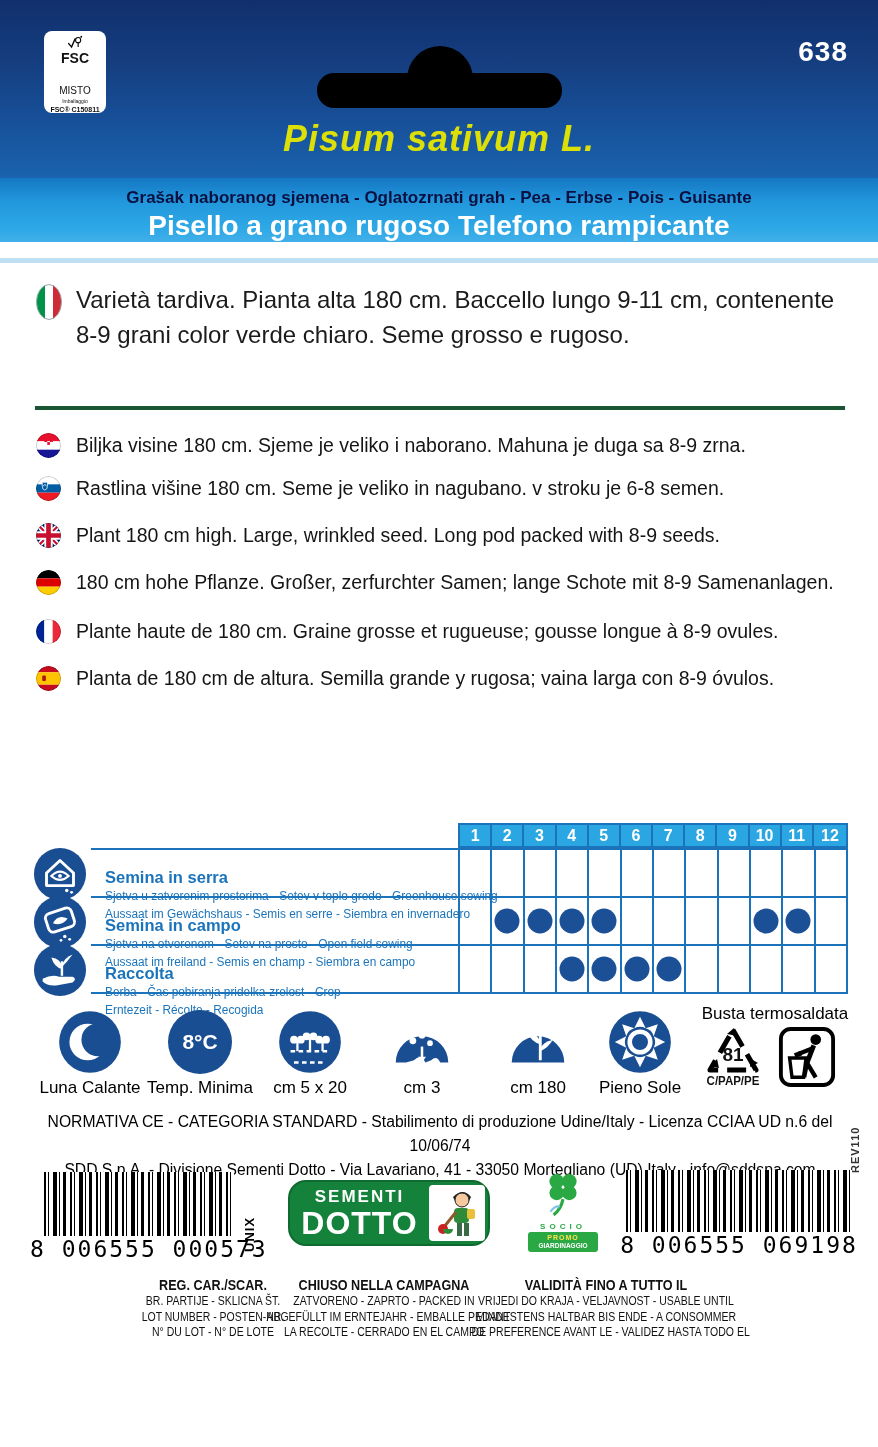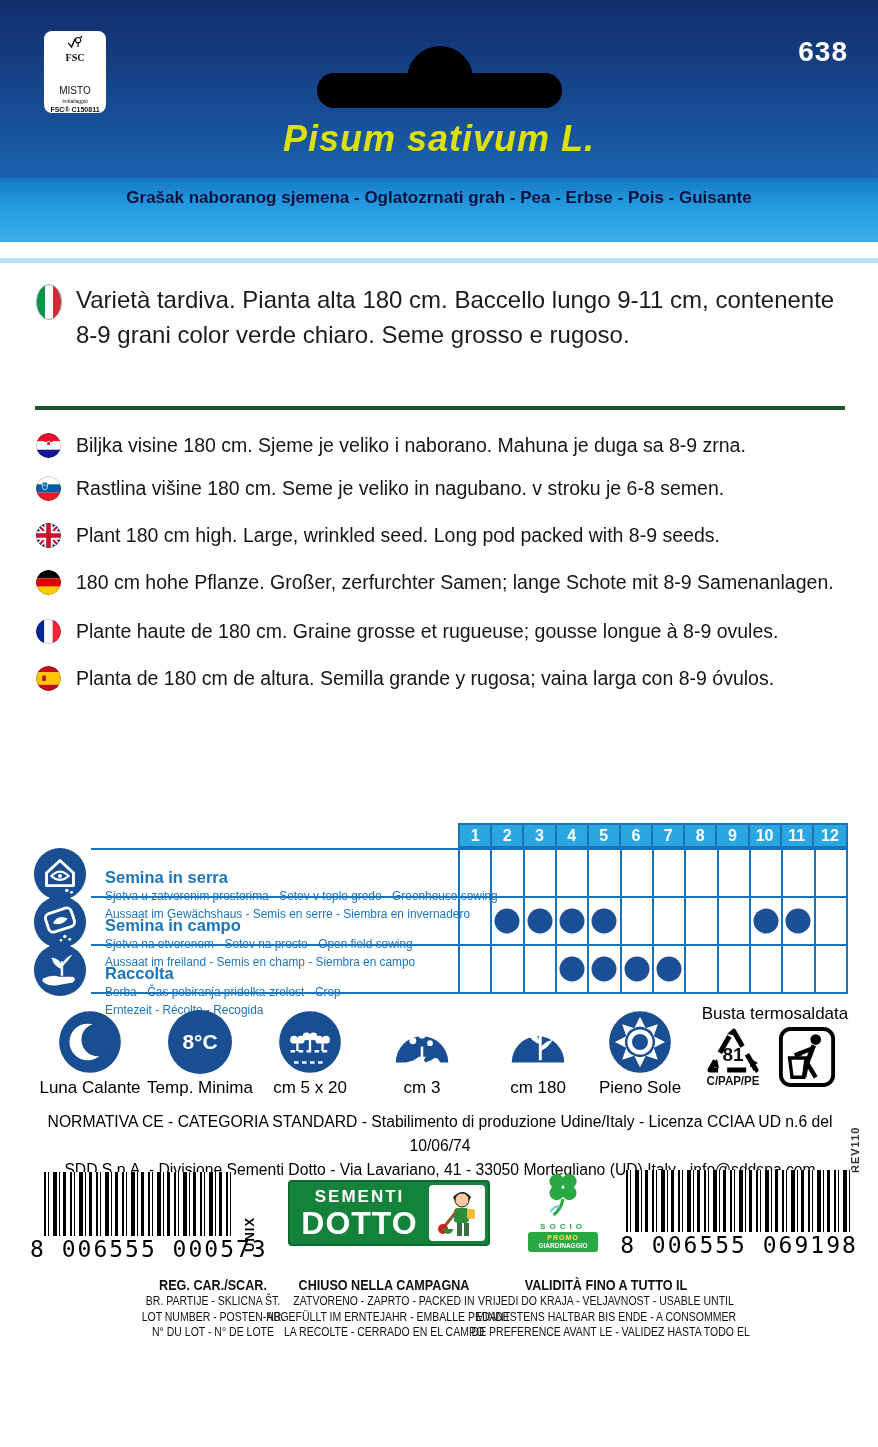--- a/index.html
+++ b/index.html
@@ -5,21 +5,21 @@
   html,body{margin:0;padding:0;background:#fff;}
   .sheet{position:relative;width:878px;height:1447px;background:#fff;overflow:hidden;
          font-family:"Liberation Sans",sans-serif;color:#111;}
 
   
   .hdr{position:absolute;left:0;top:0;width:878px;height:178px;
        background:linear-gradient(180deg,#112f6c 0%,#153e80 35%,#17519a 70%,#1a63ae 100%);}
   .num638{position:absolute;top:36px;right:30px;color:#fff;font-weight:bold;font-size:28px;letter-spacing:1px;}
   .fsc{position:absolute;left:44px;top:31px;width:62px;height:82px;background:#fff;border-radius:8px;
        display:flex;flex-direction:column;align-items:center;padding-top:4px;box-sizing:border-box;}
-  .fsc-name{font-family:Liberation Serif, serif;font-weight:bold;font-size:10px;line-height:14px;}
+  .fsc-name{font-family:Liberation Sans, sans-serif;font-weight:bold;font-size:14px;line-height:14px;}
   .fsc-l1{font-size:10px;font-weight:normal;margin-top:20px;}
   .fsc-l2{font-size:5px;margin-top:2px;}
   .fsc-l3{font-size:7px;font-weight:bold;margin-top:2px;white-space:nowrap;}
   .hanger{position:absolute;left:317px;top:73px;width:245px;height:35px;background:#000;border-radius:17px;}
   .hanger::before{content:"";position:absolute;left:50%;top:-27px;transform:translateX(-50%);
        width:66px;height:34px;background:#000;border-radius:33px 33px 0 0;}
   .species{position:absolute;left:0;top:118px;width:878px;text-align:center;
        font-style:italic;font-weight:bold;font-size:36px;color:#dde006;letter-spacing:1px;}
 
   
@@ -86,21 +86,21 @@
         #000 15px 16px,#fff 16px 19px,#000 19px 22px,#fff 22px 26px);}
   .bc-left{left:44px;top:1172px;width:190px;height:64px;}
   .bc-right{left:626px;top:1170px;width:226px;height:62px;}
   .bc-num{position:absolute;text-align:center;font-family:"DejaVu Sans Mono",monospace;
         font-size:23px;color:#000;letter-spacing:2px;white-space:nowrap;}
   .bc-num-left{left:30px;top:1236px;width:218px;}
   .bc-num-right{left:612px;top:1232px;width:254px;}
   .unix{position:absolute;left:242px;top:1192px;height:60px;writing-mode:vertical-rl;
         transform:rotate(180deg);font-size:13px;font-weight:bold;color:#000;letter-spacing:1px;}
   .brand{position:absolute;left:288px;top:1180px;width:202px;height:66px;background:#15823b;
-        border:2px solid #0e6a2e;border-radius:4px;box-sizing:border-box;display:flex;align-items:center;}
+        border:2px solid #0e6a2e;border-radius:18px;box-sizing:border-box;display:flex;align-items:center;}
   .brand-txt{flex:1;text-align:center;color:#fff;font-weight:bold;line-height:1;}
   .brand-l1{font-size:17px;letter-spacing:2px;}
   .brand-l2{font-size:32px;letter-spacing:1px;margin-top:2px;}
   .brand-box{width:56px;height:56px;background:#fff;border-radius:4px;margin-right:3px;flex:0 0 auto;}
   .socio{position:absolute;left:520px;top:1172px;width:86px;height:88px;text-align:center;}
   .socio-l1{font-size:8px;font-weight:bold;color:#2aa844;letter-spacing:4px;line-height:9px;}
   .socio-box{margin:1px auto 0;width:70px;background:#2aa844;border-radius:3px;padding:2px 0;}
   .socio-l2{font-size:7px;font-weight:bold;color:#ffe34d;line-height:8px;letter-spacing:1px;}
   .socio-l3{font-size:6.5px;font-weight:bold;color:#fff;line-height:8px;}
 
@@ -127,20 +127,21 @@
       <div class="fsc-l2">Imballaggio</div>
       <div class="fsc-l3">FSC® C150811</div>
     </div>
     <div class="num638">638</div>
     <div class="hanger"></div>
     <div class="species">Pisum sativum L.</div>
   </div>
 
   <div class="band">
     <div class="names-line">Grašak naboranog sjemena - Oglatozrnati grah - Pea - Erbse - Pois - Guisante</div>
+    <div class="prod-title">Pisello a grano rugoso Telefono rampicante</div>
   </div>
   <div class="band-strip"></div>
 
   <div class="desc">
     <svg class="flag-oval" width="26" height="36" viewBox="0 0 26 36">
       <clipPath id="ov">
           <ellipse cx="13" cy="18" rx="12.5" ry="17.5"></ellipse>
         </clipPath>
       <g clip-path="url(#ov)">
         <rect x="0" y="0" width="9" height="36" fill="#009246"></rect>

